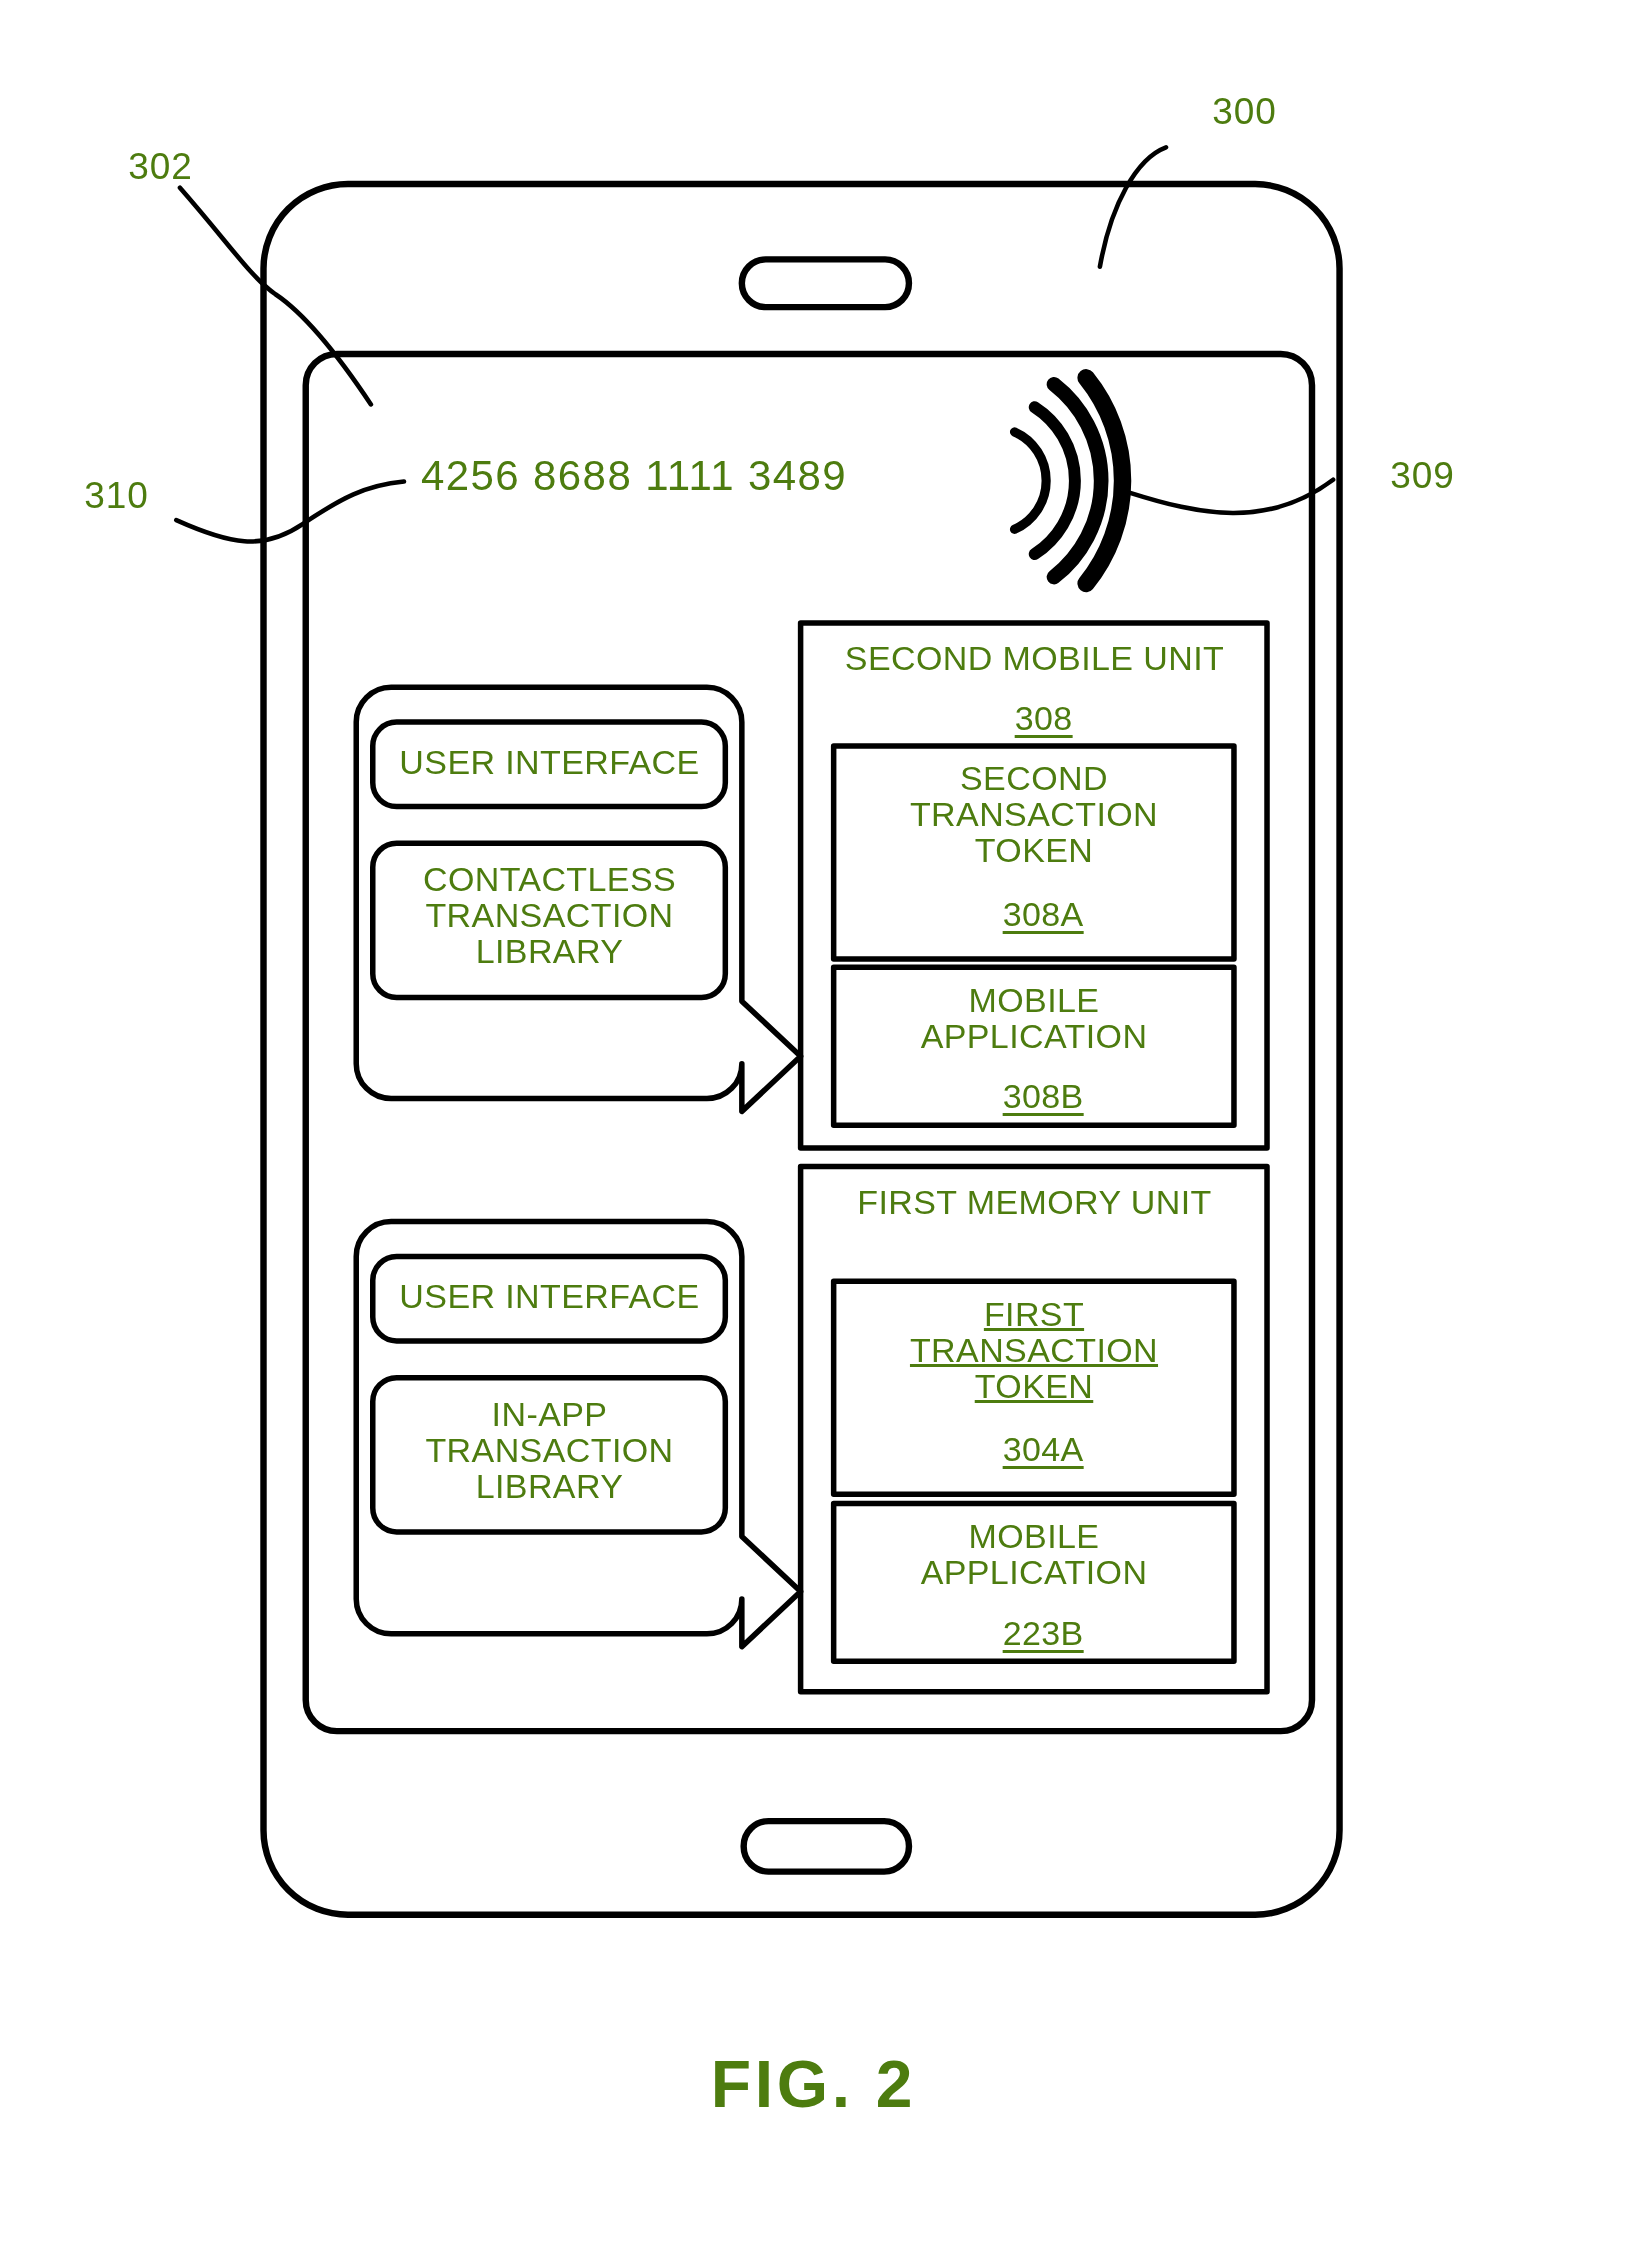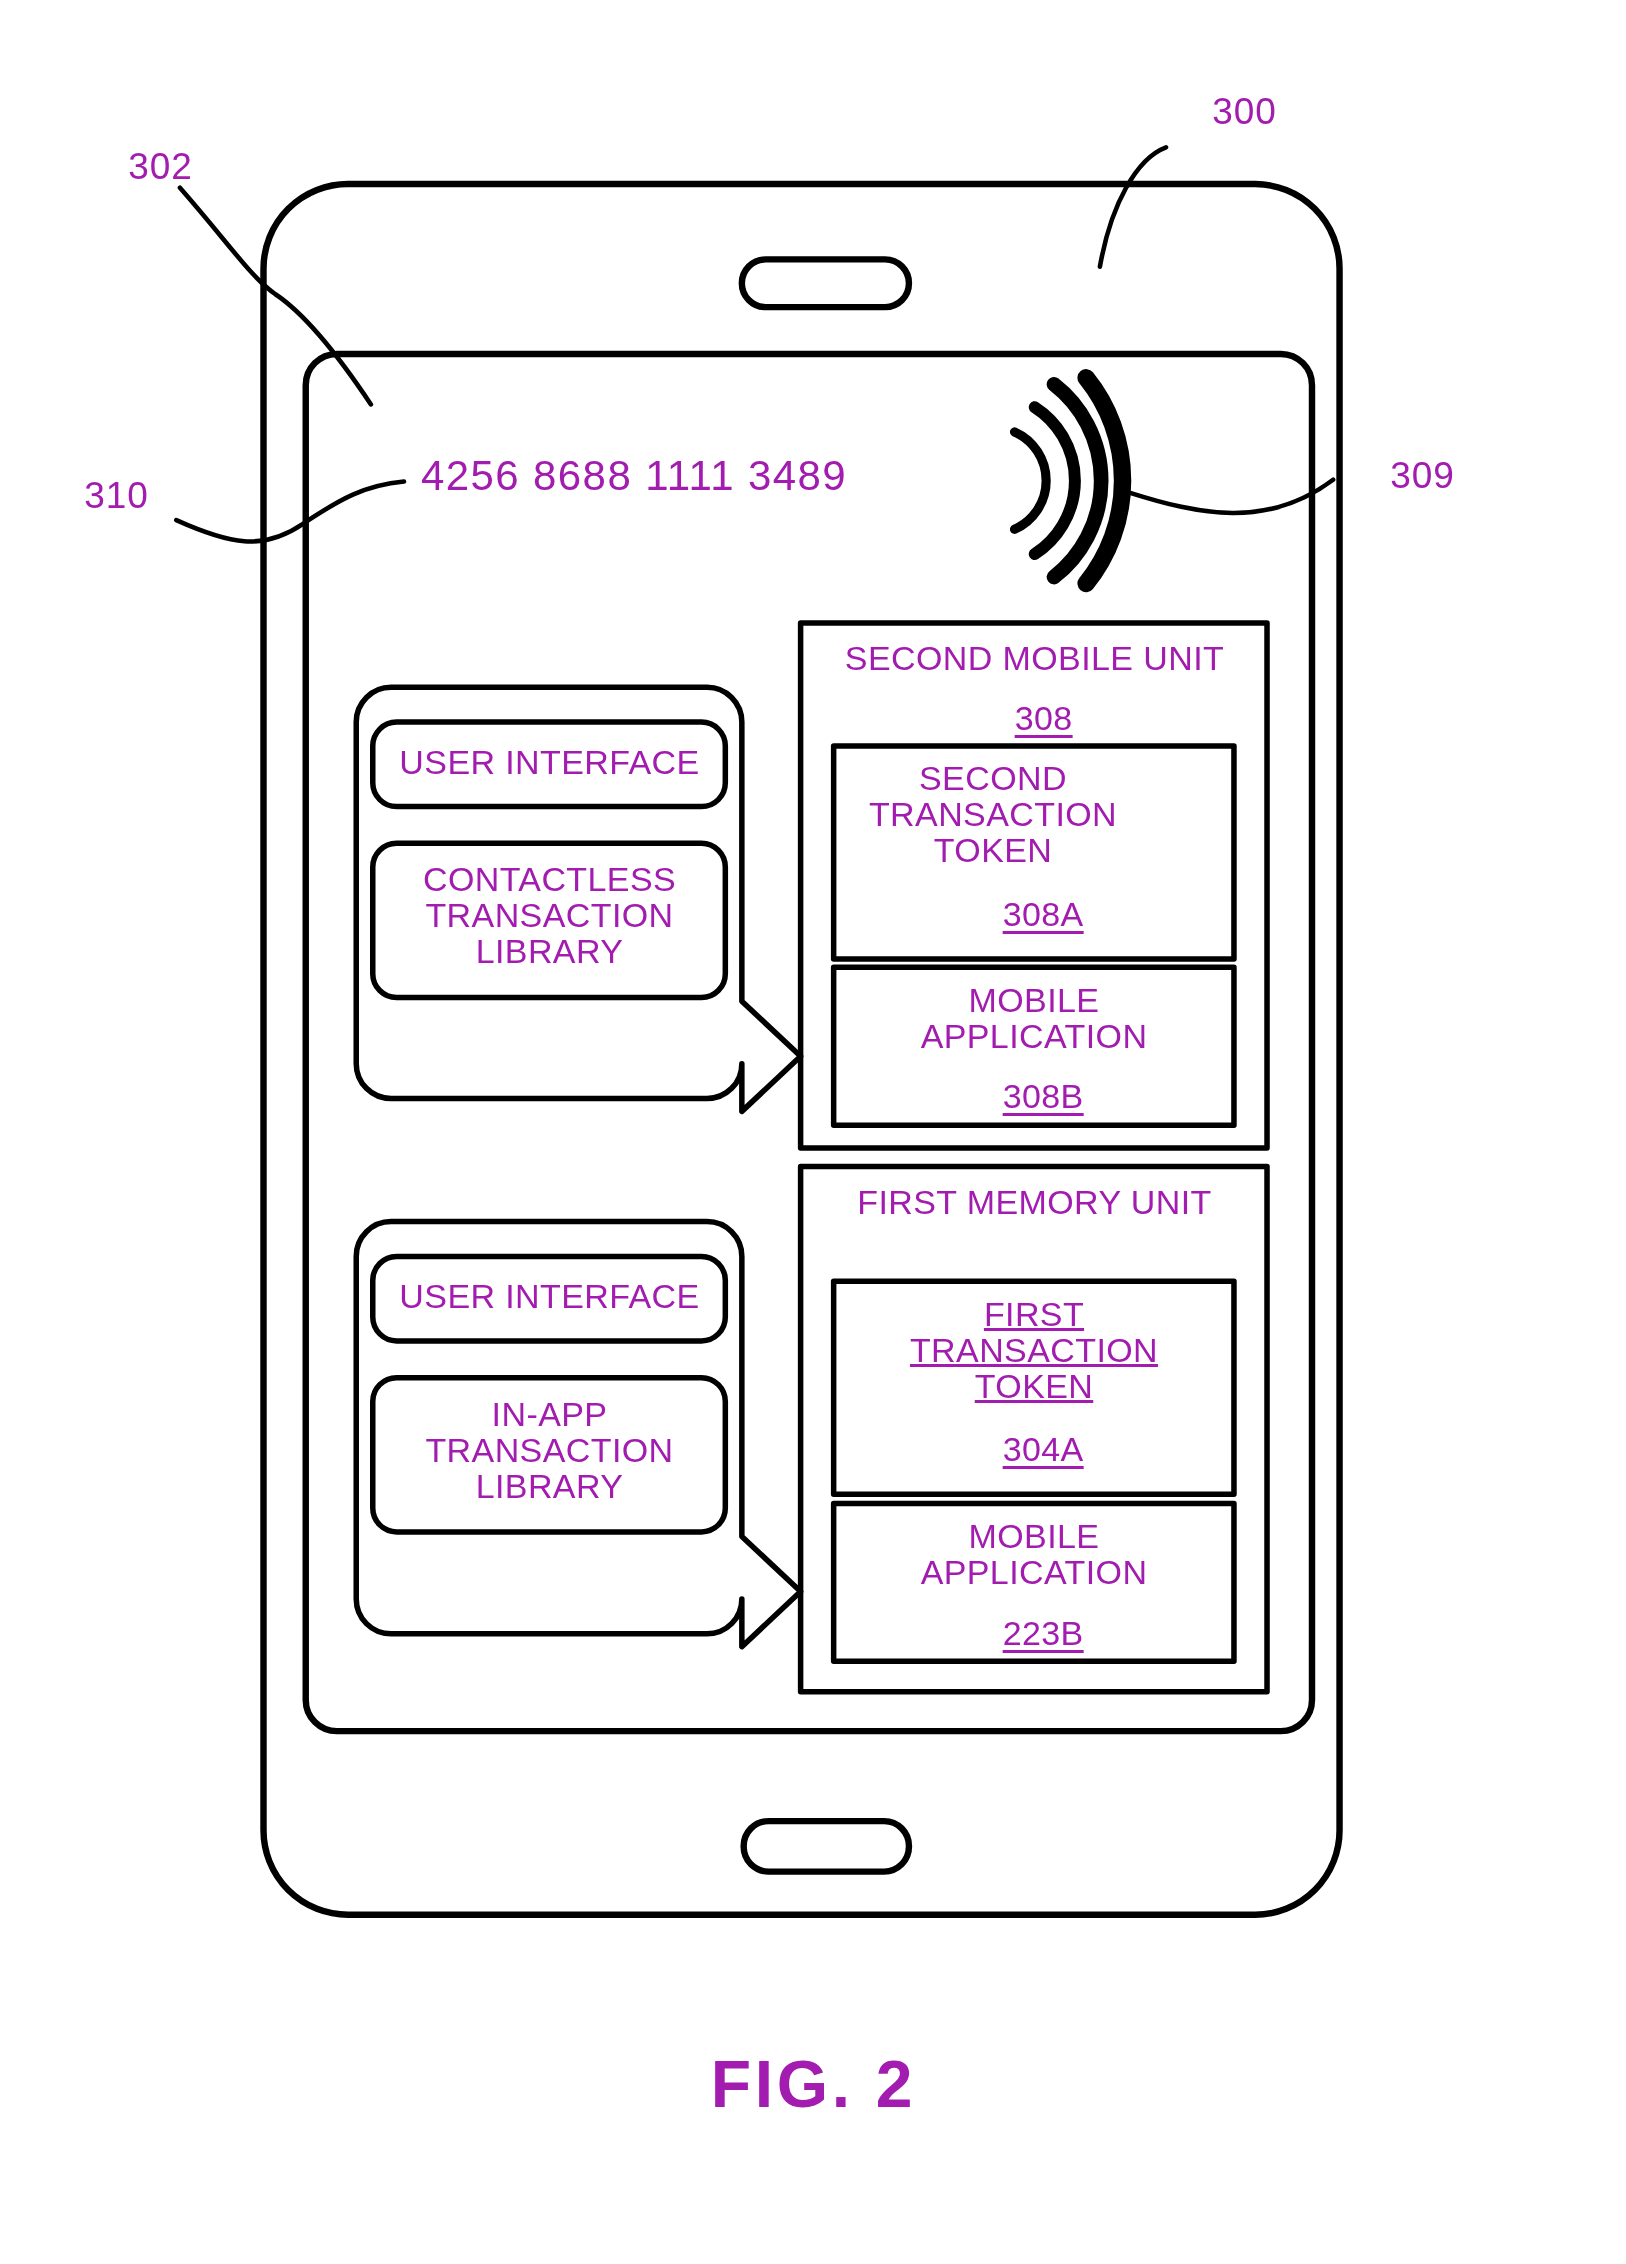--- a/index.html
+++ b/index.html
@@ -29,21 +29,21 @@
     height: 2265px;
     display: block;
   }
   
   .txt {
     position: absolute;
     text-align: center;
     white-space: pre;
     line-height: 1.06;
     letter-spacing: 0.5px;
-    color: #a21caf;
+    color: #4d7c0f;
     user-select: none;
   }
   .ref-num {
     font-size: 37px;
     letter-spacing: 0.9px;
     font-family: "Liberation Sans", sans-serif;
   }
   .card-number {
     font-size: 42px;
     letter-spacing: 1.4px;
@@ -160,21 +160,21 @@
 
   <div class="txt ref-num" style="left:1363px; top:456px; width:119px;">309</div>
 
   <div class="txt card-number" style="left:386px; top:454px; width:496px;">4256 8688 1111 3489</div>
 
   <div class="txt unit-title" style="left:801px; top:640px; width:467px;">SECOND MOBILE UNIT</div>
   <div class="txt" style="left:801px; top:684px; width:467px;">
     <span class="unit-ref">308</span>
   </div>
 
-  <div class="txt box-label centerblock" style="left:793px; top:760px; width:400px;">SECOND
+  <div class="txt box-label centerblock" style="left:834px; top:760px; width:400px;">SECOND
 TRANSACTION
 TOKEN</div>
   <div class="txt" style="left:834px; top:880px; width:400px;">
     <span class="box-ref">308A</span>
   </div>
 
   <div class="txt box-label centerblock" style="left:834px; top:982px; width:400px;">MOBILE
 APPLICATION</div>
   <div class="txt" style="left:834px; top:1062px; width:400px;">
     <span class="box-ref">308B</span>

